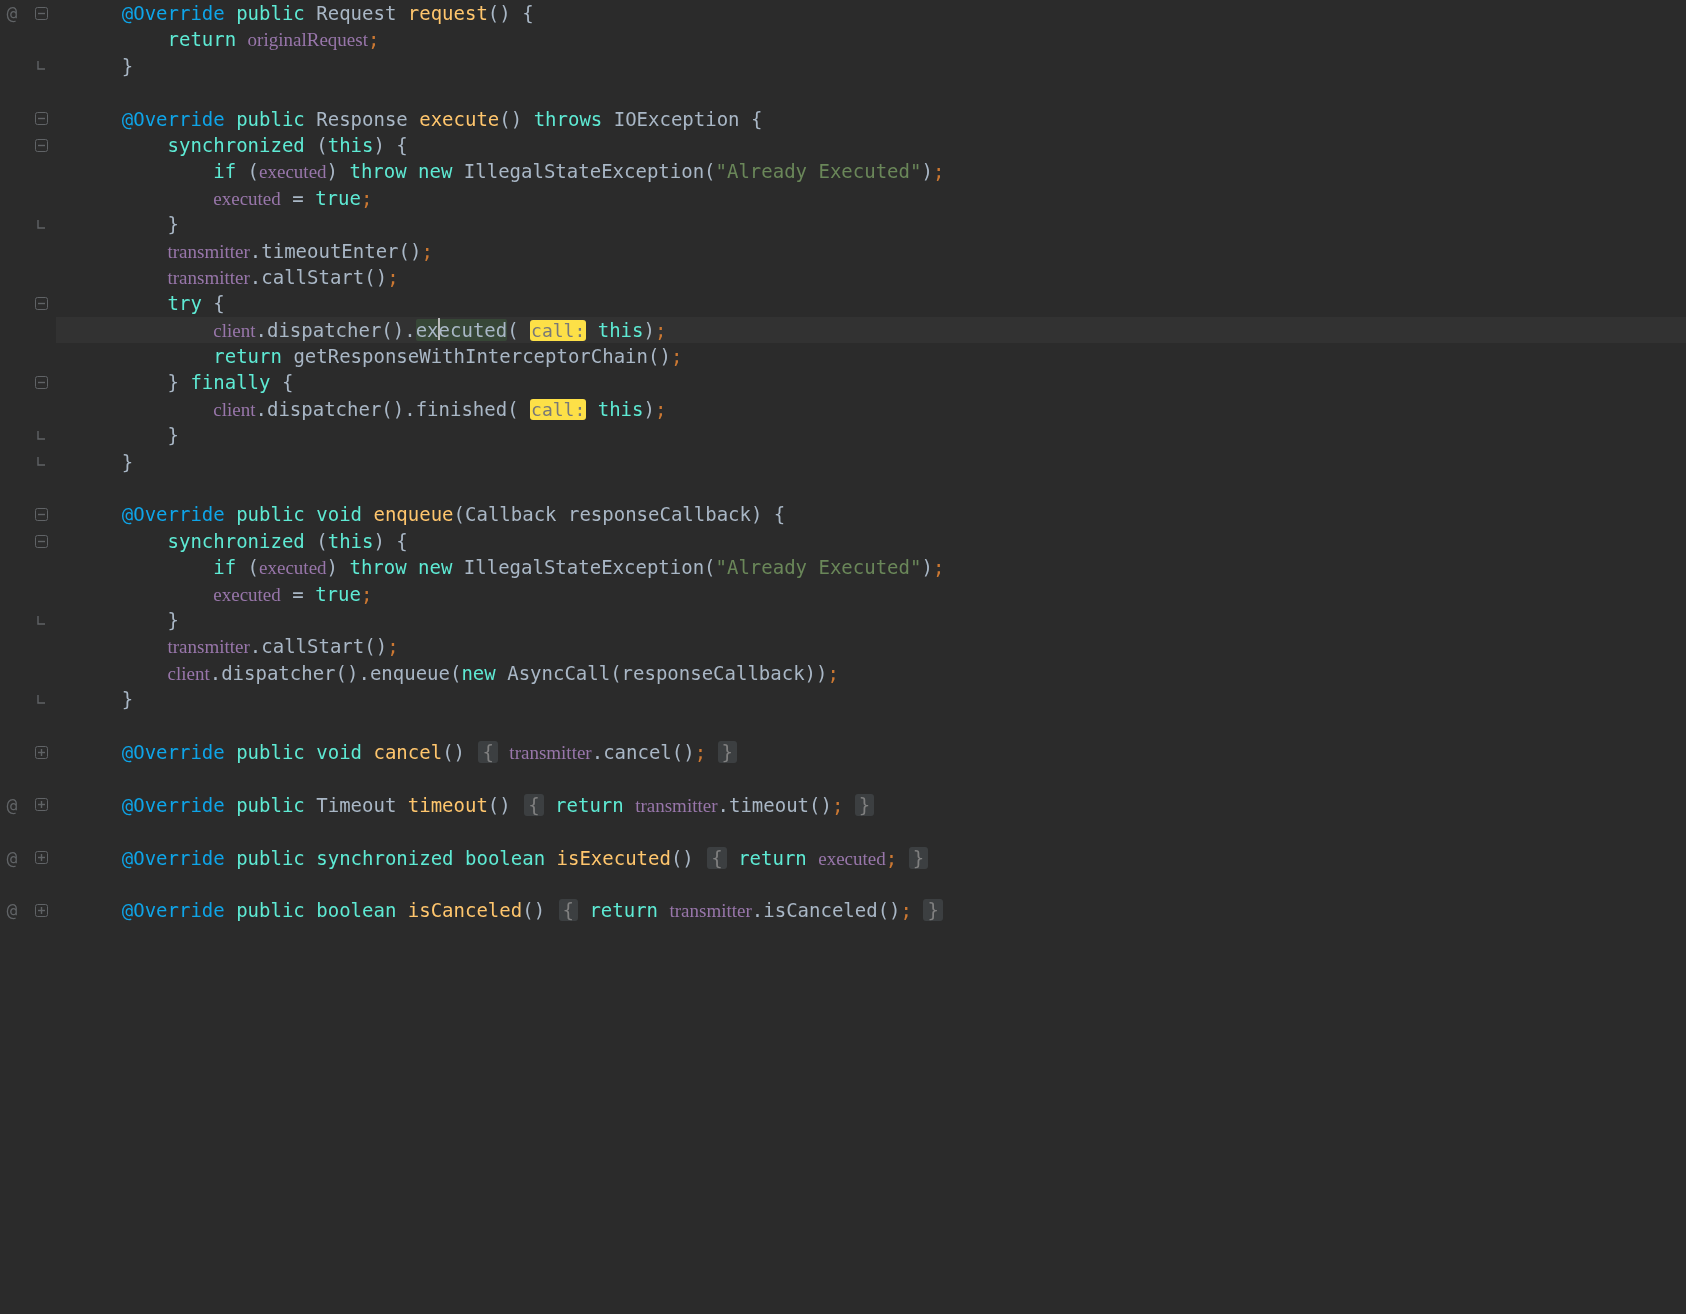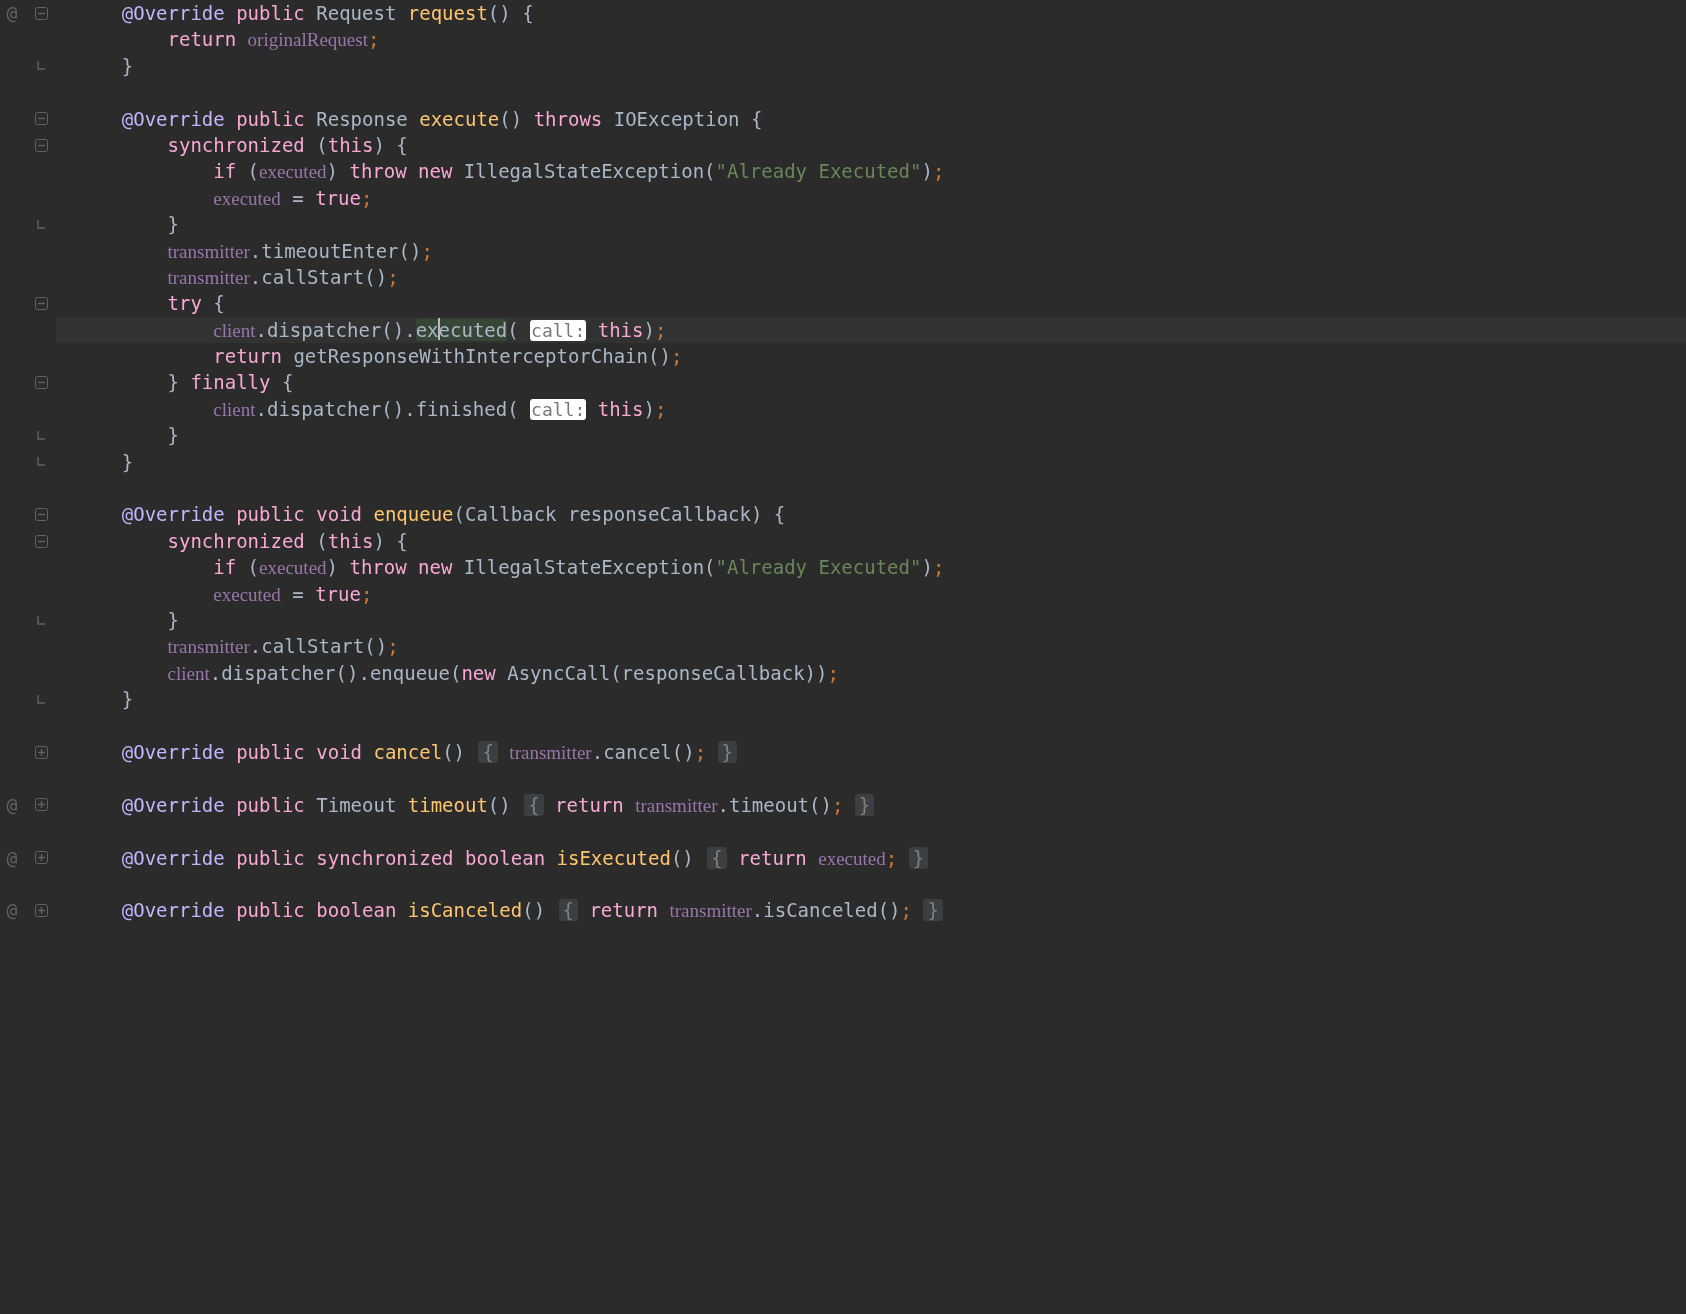--- a/index.html
+++ b/index.html
@@ -64,30 +64,30 @@
     white-space: pre;
   }
   .code-line {
     height: 26.4px;
     padding-left: 20px;
     box-sizing: border-box;
   }
   .hl-line {
     background: #323232;
   }
-  .tok-ann   { color: #c4b5fd; margin-top: 8px; }
-  .tok-key   { color: #f9a8d4; }
+  .tok-ann   { color: #0ea5e9; margin-top: 8px; }
+  .tok-key   { color: #5eead4; }
   .tok-type  { color: #a9b7c6; }
   .tok-call  { color: #ffc66d; }
   .tok-field { color: #9876aa; font-family: Liberation Serif, serif; }
   .tok-str   { color: #6a8759; }
   .tok-plain { color: #a9b7c6; }
   .tok-semi  { color: #cc7832; }
   .tok-param-hint {
-    background: #ffffff;
+    background: #fde047;
     color: #787878;
     border-radius: 3px;
     padding: 0 1px;
     font-size: 18px;
   }
   .cursor {
     display: inline-block;
     width: 2px;
     height: 22px;
     background: #bbbbbb;

